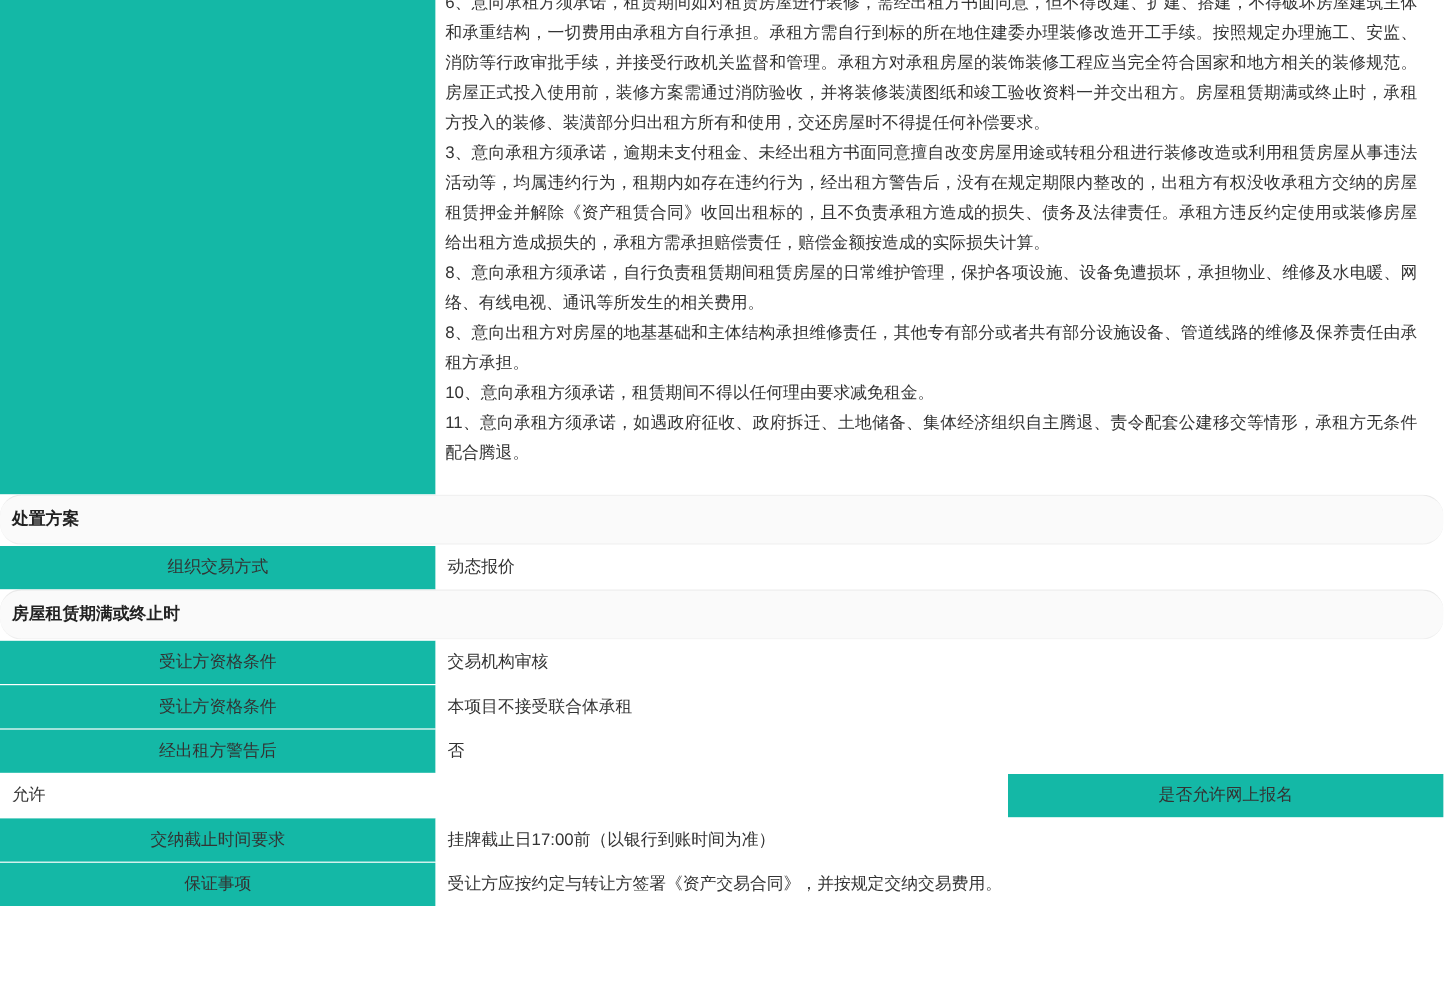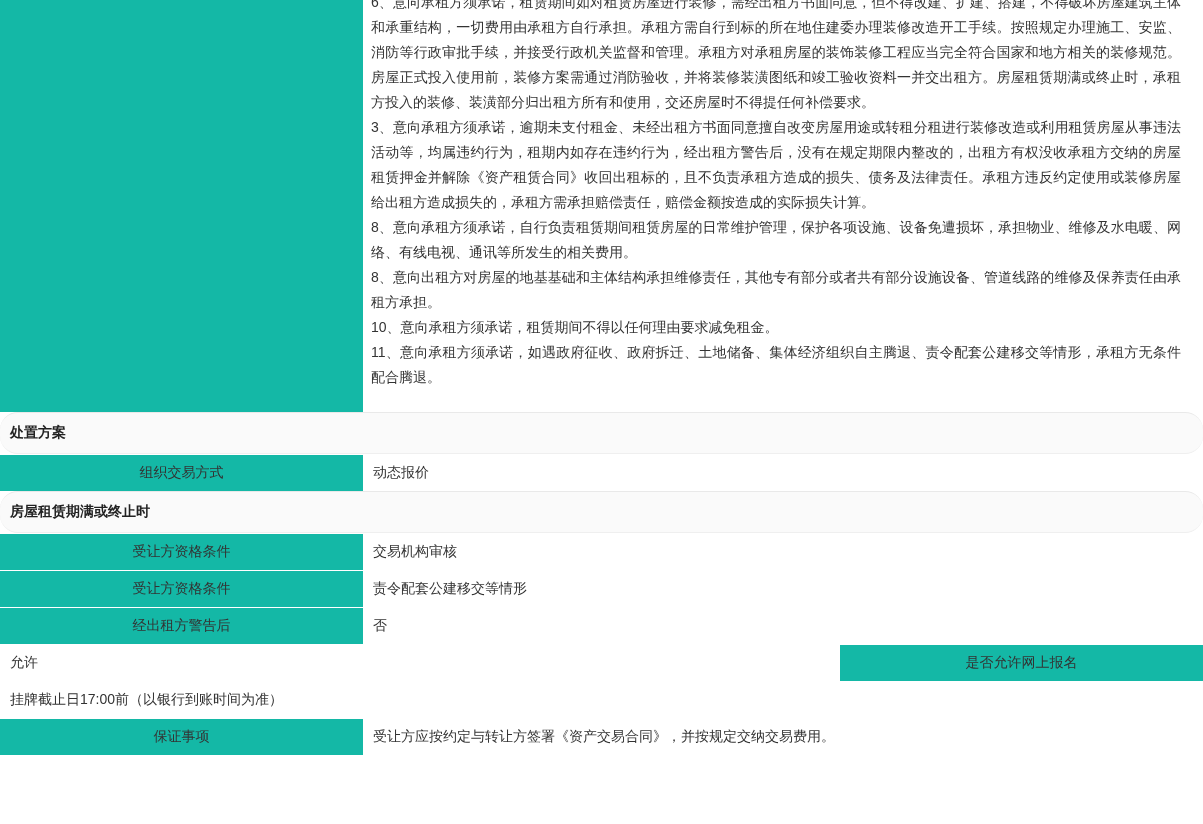--- a/index.html
+++ b/index.html
@@ -72,31 +72,32 @@
       </div>
       <div class="section-header">
         <span>房屋租赁期满或终止时</span>
       </div>
       <div class="row data-row">
         <div class="cell label">受让方资格条件</div>
         <div class="cell value">交易机构审核</div>
       </div>
       <div class="row data-row">
         <div class="cell label">受让方资格条件</div>
-        <div class="cell value">责令配套公建移交等情形</div>
+        <div class="cell value">本项目不接受联合体承租</div>
       </div>
       <div class="row data-row">
         <div class="cell label">经出租方警告后</div>
         <div class="cell value">否</div>
       </div>
       <div class="row data-row">
         <div class="cell value">允许</div>
         <div class="cell label">是否允许网上报名</div>
       </div>
       <div class="row data-row">
+        <div class="cell label">交纳截止时间要求</div>
         <div class="cell value">挂牌截止日17:00前（以银行到账时间为准）</div>
       </div>
       <div class="row data-row">
         <div class="cell label">保证事项</div>
         <div class="cell value">受让方应按约定与转让方签署《资产交易合同》，并按规定交纳交易费用。</div>
       </div>
     </div>
 </div>
 
 </body></html>

